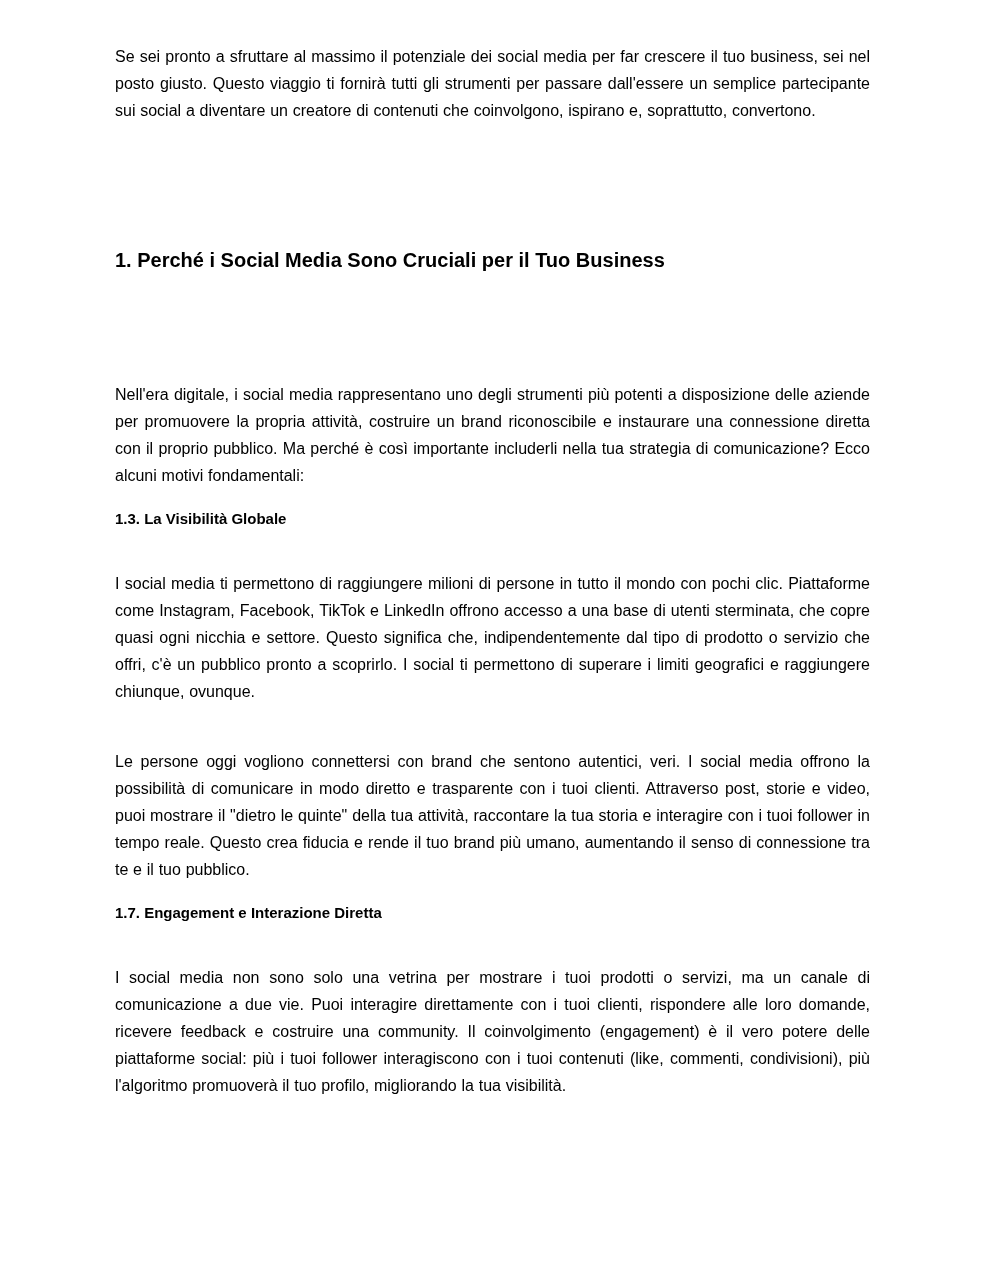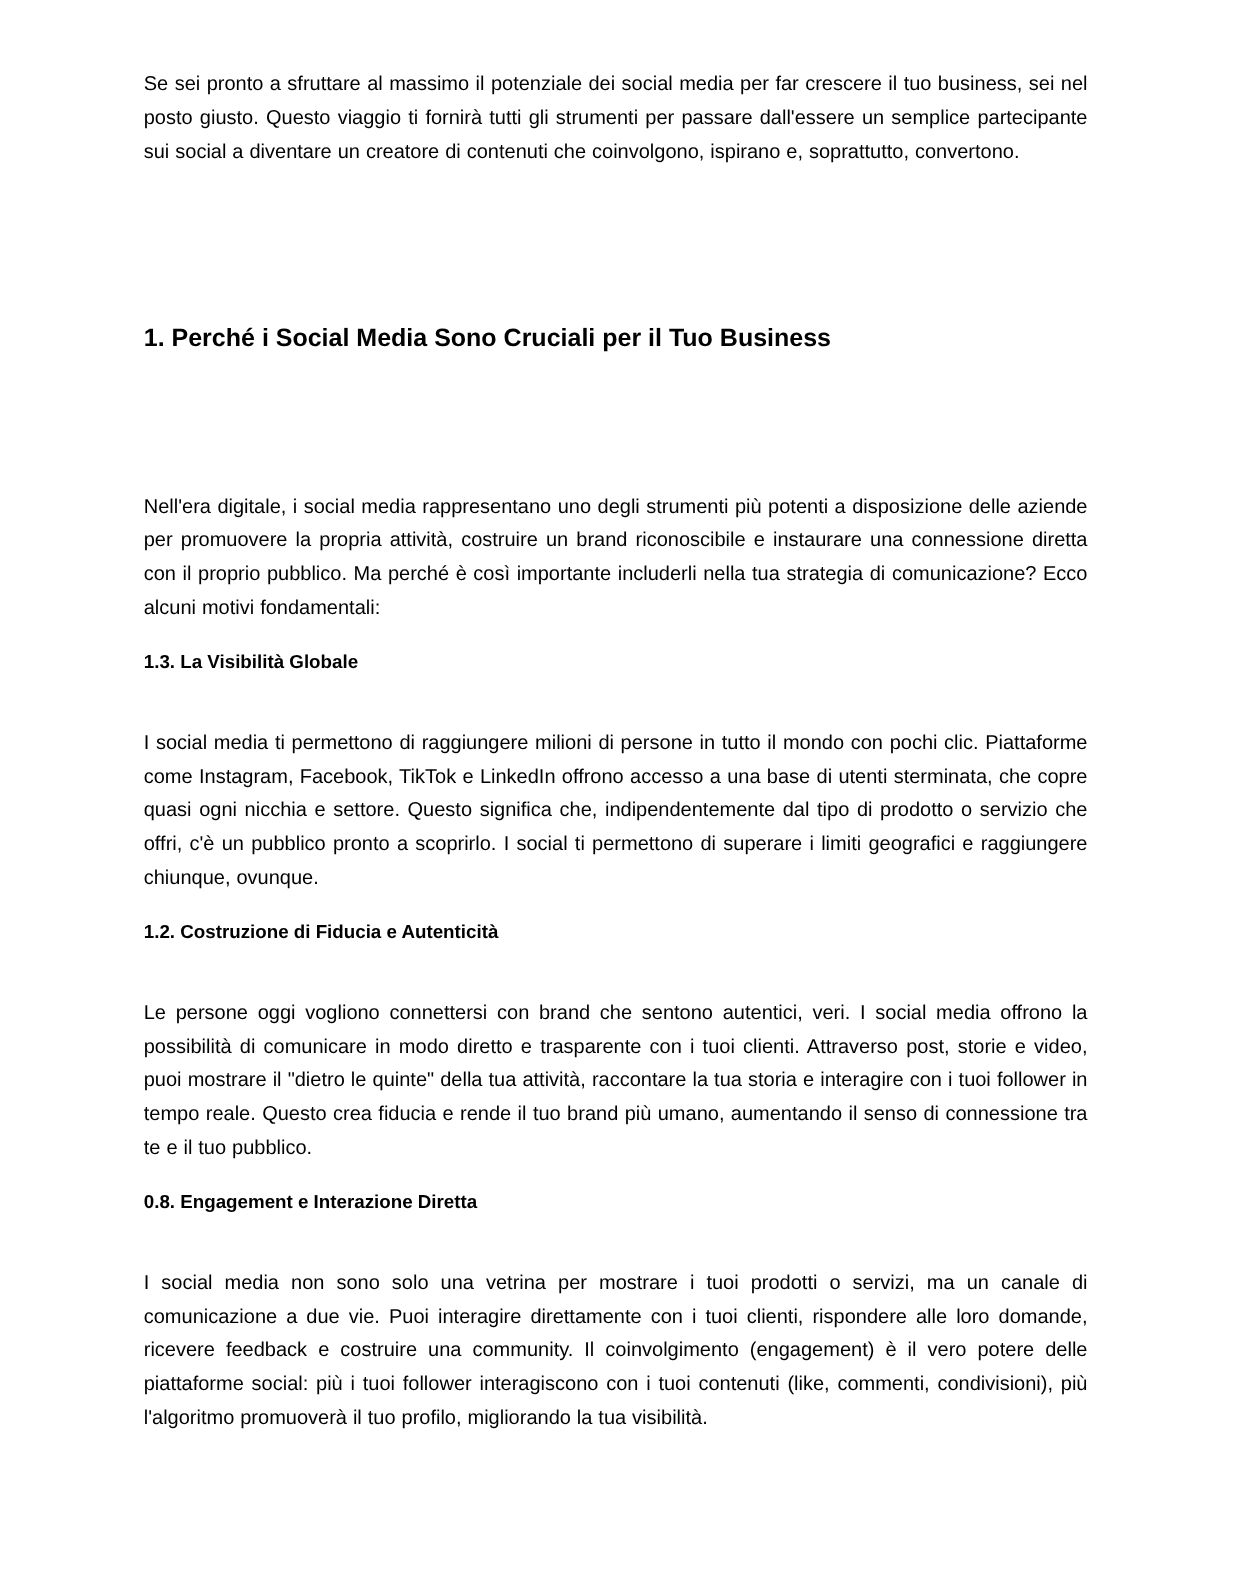--- a/index.html
+++ b/index.html
@@ -11,21 +11,21 @@
     width: 986px;
     height: 1263px;
     overflow: hidden;
     font-family: "Liberation Sans", sans-serif;
     color: #000000;
   }
   .page {
     box-sizing: border-box;
     width: 986px;
     height: 1263px;
-    padding: 54px 116px 0 115px;
+    padding: 43px 116px 0 115px;
     background: #ffffff;
   }
   .body-text {
     font-size: 16px;
     line-height: 27px;
     text-align: justify;
     margin: 0;
     word-spacing: 0.02em;
   }
   .section-title {
@@ -59,22 +59,21 @@
   <h1 class="section-title">1. Perché i Social Media Sono Cruciali per il Tuo Business</h1>
 
   <p class="body-text section-intro">Nell'era digitale, i social media rappresentano uno degli strumenti più potenti a disposizione delle aziende per promuovere la propria attività, costruire un brand riconoscibile e instaurare una connessione diretta con il proprio pubblico. Ma perché è così importante includerli nella tua strategia di comunicazione? Ecco alcuni motivi fondamentali:</p>
 
   <div>
     <h2 class="sub-heading">1.3. La Visibilità Globale</h2>
     <p class="body-text sub-body">I social media ti permettono di raggiungere milioni di persone in tutto il mondo con pochi clic. Piattaforme come Instagram, Facebook, TikTok e LinkedIn offrono accesso a una base di utenti sterminata, che copre quasi ogni nicchia e settore. Questo significa che, indipendentemente dal tipo di prodotto o servizio che offri, c'è un pubblico pronto a scoprirlo. I social ti permettono di superare i limiti geografici e raggiungere chiunque, ovunque.</p>
   </div>
 
   <div>
-    <h2 class="sub-heading">1.2. Costruzione di Fiducia e Autenticità</h2>
     <p class="body-text sub-body">Le persone oggi vogliono connettersi con brand che sentono autentici, veri. I social media offrono la possibilità di comunicare in modo diretto e trasparente con i tuoi clienti. Attraverso post, storie e video, puoi mostrare il "dietro le quinte" della tua attività, raccontare la tua storia e interagire con i tuoi follower in tempo reale. Questo crea fiducia e rende il tuo brand più umano, aumentando il senso di connessione tra te e il tuo pubblico.</p>
   </div>
 
   <div>
-    <h2 class="sub-heading">0.8. Engagement e Interazione Diretta</h2>
+    <h2 class="sub-heading">1.7. Engagement e Interazione Diretta</h2>
     <p class="body-text sub-body">I social media non sono solo una vetrina per mostrare i tuoi prodotti o servizi, ma un canale di comunicazione a due vie. Puoi interagire direttamente con i tuoi clienti, rispondere alle loro domande, ricevere feedback e costruire una community. Il coinvolgimento (engagement) è il vero potere delle piattaforme social: più i tuoi follower interagiscono con i tuoi contenuti (like, commenti, condivisioni), più l'algoritmo promuoverà il tuo profilo, migliorando la tua visibilità.</p>
   </div>
 
 </div>
 
 </body></html>

